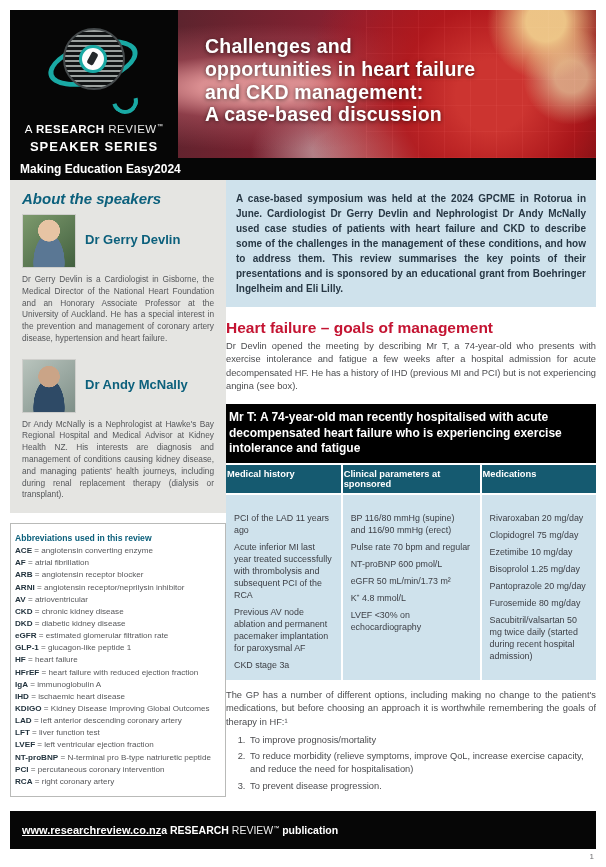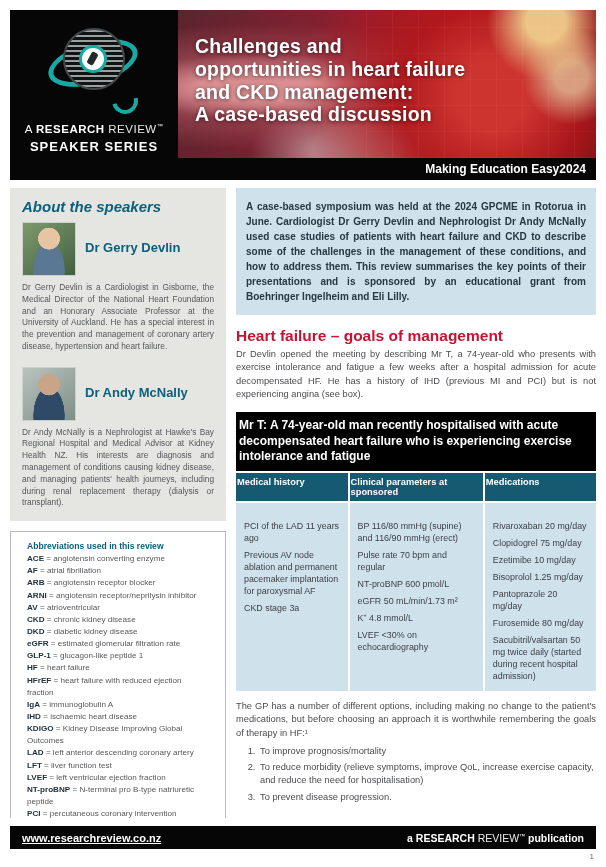--- a/index.html
+++ b/index.html
@@ -27,48 +27,48 @@
   .hero{flex:1;position:relative;overflow:hidden;background:
     radial-gradient(circle at 88% 8%, rgba(240,205,140,.95) 0 5%, rgba(240,205,140,0) 15%),
     radial-gradient(circle at 94% 45%, rgba(226,190,150,.8) 0 4%, rgba(226,190,150,0) 12%),
     radial-gradient(circle at 75% 58%, #cc3430 0 11%, rgba(178,24,28,.9) 28%, rgba(110,10,16,0) 58%),
     radial-gradient(ellipse at 20% 52%, rgba(224,148,150,.95) 0 13%, rgba(170,80,92,.6) 30%, rgba(110,30,42,0) 58%),
     radial-gradient(ellipse at 42% 95%, rgba(215,205,205,.55) 0 12%, rgba(215,205,205,0) 30%),
     linear-gradient(100deg,#5c242e,#8e2031 42%,#a3161d 70%,#4a0a0e)}
   .hero::before{content:"";position:absolute;inset:0;background:
     repeating-linear-gradient(90deg, rgba(255,90,90,.10) 0 1px, transparent 1px 26px),
     repeating-linear-gradient(0deg, rgba(255,90,90,.08) 0 1px, transparent 1px 26px);mix-blend-mode:screen;left:45%}
-  .hero-title{position:absolute;left:17px;top:25px;color:#fff;font-weight:bold;font-size:19.5px;line-height:1.17;letter-spacing:.2px;text-shadow:0 1px 4px rgba(0,0,0,.6)}
-
-  
-  .strap-bar{height:22px;background:#060606;color:#fff;display:flex;align-items:center;justify-content:flex-end;padding:0 10px;font-size:12px;font-weight:bold}
-
-  
-  .columns{display:flex;gap:10px;margin-top:8px;flex:1;overflow:hidden}
+  .hero-title{position:absolute;left:27px;top:25px;color:#fff;font-weight:bold;font-size:19.5px;line-height:1.17;letter-spacing:.2px;text-shadow:0 1px 4px rgba(0,0,0,.6)}
+
+  
+  .strap-bar{height:22px;background:#060606;color:#fff;display:flex;align-items:center;justify-content:flex-start;padding:0 10px;font-size:12px;font-weight:bold}
+
+  
+  .columns{display:flex;flex:1;overflow:hidden}
   .left-col{width:216px;flex:none}
   .right-col{flex:1;min-width:0}
 
   
   .speakers{background:#e5e5e2;padding:10px 12px 12px}
   .speakers h2{font-size:15px;font-weight:bold;font-style:italic;color:#0c607c;margin-bottom:6px}
   .speaker-head{display:flex;align-items:center;gap:9px;margin:7px 0 6px}
   .photo{width:54px;height:54px;flex:none;border:1px solid #cfcfcc}
   .photo-devlin{background:
     radial-gradient(circle at 50% 30%, #e7c4a4 0 24%, rgba(0,0,0,0) 25%),
     radial-gradient(ellipse at 50% 92%, #5a7794 0 42%, rgba(0,0,0,0) 43%),
     linear-gradient(140deg,#7d9a6d,#42603f)}
   .photo-mcnally{background:
     radial-gradient(circle at 50% 32%, #caa487 0 24%, rgba(0,0,0,0) 25%),
     radial-gradient(ellipse at 50% 92%, #2e4a66 0 42%, rgba(0,0,0,0) 43%),
     linear-gradient(140deg,#b9c4bd,#7e8f88)}
   .speaker-name{font-size:13px;font-weight:bold;color:#0c607c;padding-bottom:3px}
   .bio{font-size:8.3px;color:#55575a;text-align:justify;line-height:1.42}
 
   
-  .abbrev-box{margin-top:10px;border:1px solid #b9bab8;background:#fff;padding:9px 16px 8px}
+  .abbrev-box{margin-top:10px;border:1px solid #b9bab8;background:#fff;padding:9px 4px 8px}
   .abbrev-title{font-size:8.6px;font-weight:bold;color:#0c607c;margin-bottom:2px}
   .abbrev-item{font-size:8.1px;color:#57585b;line-height:1.5}
   .abbrev-item .term{font-weight:bold;color:#22333e}
 
   
   .intro-box{background:#cfe2ec;padding:11px 10px;font-size:10px;font-weight:bold;color:#273744;text-align:justify;line-height:1.5}
   h1.red{color:#c41432;font-size:15.5px;font-weight:bold;margin:12px 0 3px}
   p.body{font-size:9.3px;color:#4b4c4f;text-align:justify;line-height:1.43}
 
   .case-table{margin:11px 0 9px}
@@ -79,21 +79,21 @@
   .col-1{flex:0 0 31%}.col-2{flex:0 0 37%}.col-3{flex:1}
   .case-head .case-cell{background:#155a70;color:#fff;font-weight:bold;font-size:9.3px}
   .case-body .case-cell{background:#cfe2ec;padding:17px 8px 9px}
   .case-body .cell-item{font-size:8.9px;color:#3c3e44;line-height:1.35;margin-bottom:5px}
   .case-body .cell-item:last-child{margin-bottom:0}
 
   ol.goals{margin:5px 0 0 22px}
   ol.goals li{font-size:9.3px;color:#4b4c4f;line-height:1.35;margin-bottom:4px;padding-left:2px}
 
   
-  .footer-bar{height:23px;background:#060606;color:#fff;display:flex;align-items:center;justify-content:space-between;padding:0 12px;margin-top:8px;flex:none}
+  .footer-bar{height:38px;background:#060606;color:#fff;display:flex;align-items:center;justify-content:flex-start;padding:0 12px;margin-top:8px;flex:none}
   .footer-link{font-size:11px;font-weight:bold;color:#fff;text-decoration:underline}
   .footer-pub{font-size:10.5px}
   .footer-pub .strong{font-weight:bold}
   .footer-pub .light{font-weight:normal;color:#ececec}
   .footer-pub sup{font-size:6px}
   .page-num{text-align:right;font-size:8px;color:#6d6e70;padding:3px 2px 0;flex:none}
 </style>
 </head>
 <body>
 
@@ -247,20 +247,21 @@
       <div class="case-table">
         <div class="case-caption">Mr T: A 74-year-old man recently hospitalised with acute decompensated heart failure who is experiencing exercise intolerance and fatigue</div>
         <div class="case-row case-head">
           <div class="case-cell col-1">Medical history</div>
           <div class="case-cell col-2">Clinical parameters at sponsored</div>
           <div class="case-cell col-3">Medications</div>
         </div>
         <div class="case-row case-body">
           <div class="case-cell col-1">
               <div class="cell-item">PCI of the LAD 11 years ago</div>
+              <div class="cell-item">Acute inferior MI last year treated successfully with thrombolysis and subsequent PCI of the RCA</div>
               <div class="cell-item">Previous AV node ablation and permanent pacemaker implantation for paroxysmal AF</div>
               <div class="cell-item">CKD stage 3a</div>
             </div>
           <div class="case-cell col-2">
               <div class="cell-item">BP 116/80 mmHg (supine) and 116/90 mmHg (erect)</div>
               <div class="cell-item">Pulse rate 70 bpm and regular</div>
               <div class="cell-item">NT-proBNP 600 pmol/L</div>
               <div class="cell-item">eGFR 50 mL/min/1.73 m²</div>
               <div class="cell-item">K⁺ 4.8 mmol/L</div>
               <div class="cell-item">LVEF &lt;30% on echocardiography</div>

